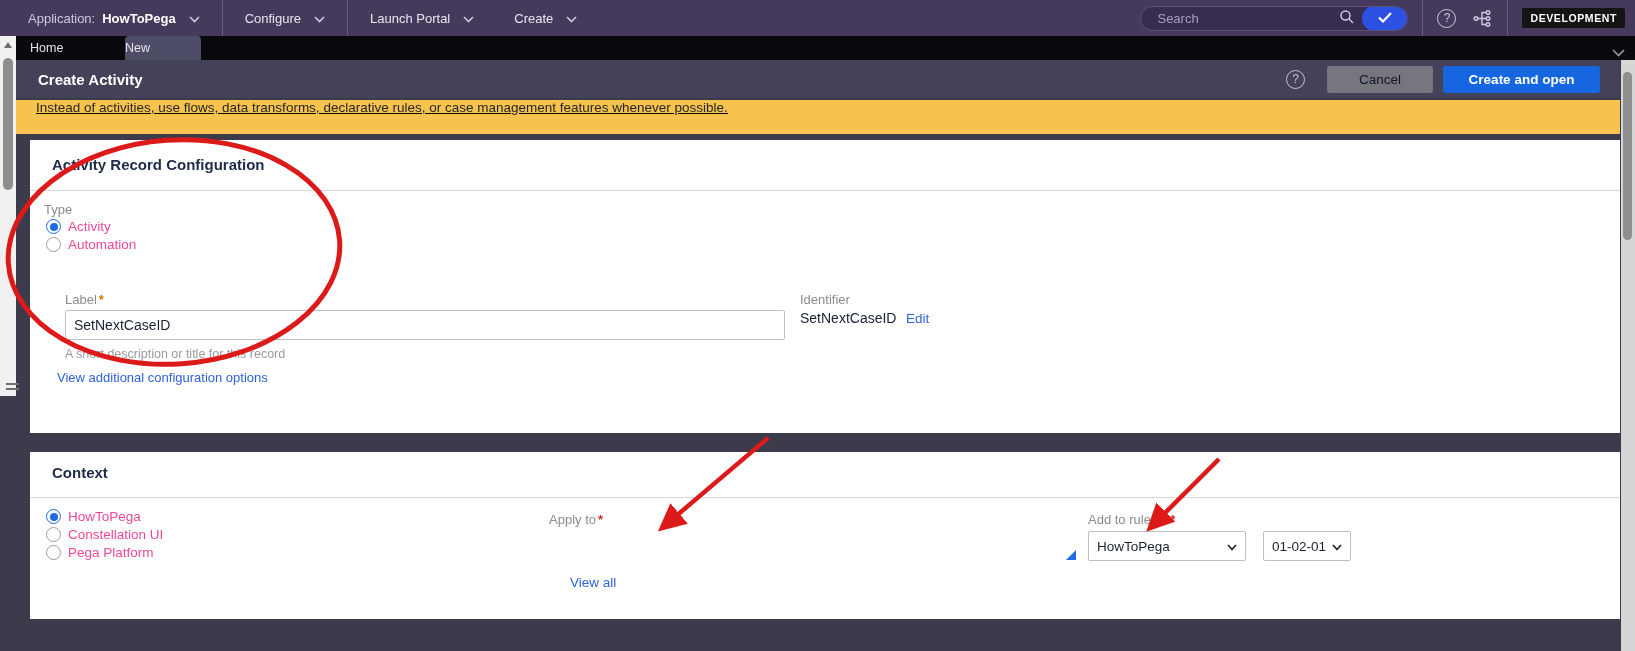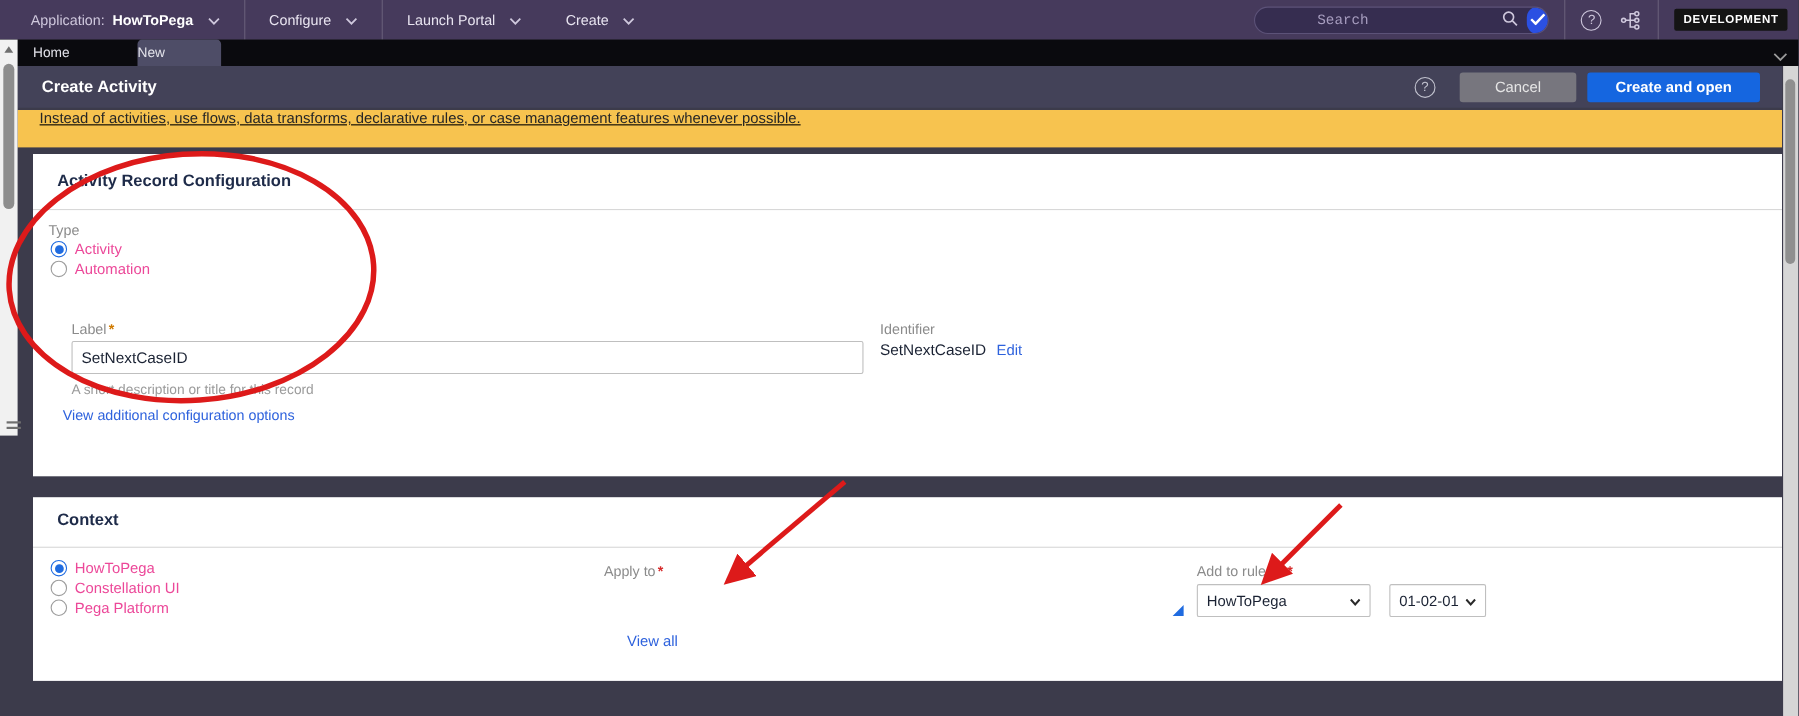--- a/index.html
+++ b/index.html
@@ -11,21 +11,21 @@
             display:flex; align-items:center; padding-left:28px; color:#e9e5f1; font-size:13px; }
   .nav-dim { color:#cfc8dd; }
   .nav-strong { color:#ffffff; font-weight:700; margin-left:7px; }
   .nav-item { margin-left:26px; cursor:pointer; }
   .nav-chev { margin-left:13px; display:inline-block; }
   .nav-sep { width:1px; height:36px; background:rgba(255,255,255,0.18); margin-left:22px; }
   .nav-sep + .nav-item { margin-left:22px; }
   .nav-right { margin-left:auto; display:flex; align-items:center; margin-right:10px; }
   .search-pill { width:268px; height:25px; border-radius:13px; overflow:hidden; display:flex; background:#362d50; border:1px solid #5c5278; }
   .search-left { flex:1; display:flex; align-items:center; padding:0 8px 0 16px; }
-  .search-left input { flex:1; background:transparent; border:none; outline:none; color:#e9e5f1; font-size:13px; font-family:Liberation Mono, monospace;margin-left:40px; }
+  .search-left input { flex:1; background:transparent; border:none; outline:none; color:#e9e5f1; font-size:13px; font-family:Liberation Sans, sans-serif; }
   .search-left input::placeholder { color:#a79dbf; }
   .search-go { width:46px; background:#2b50e2; display:flex; align-items:center; justify-content:center; border-radius:13px; margin:-1px; }
   .icon-btn { display:flex; align-items:center; justify-content:center; cursor:pointer; }
   .help-circle { width:19px; height:19px; border-radius:50%; border:1.5px solid #cfc8dd; color:#cfc8dd;
                  font-size:12px; display:flex; align-items:center; justify-content:center; }
   .env-badge { background:#141414; color:#ffffff; font-size:10.5px; font-weight:600; letter-spacing:.6px;
                padding:4px 8px; border-radius:2px; margin-left:14px; }
 
   
   .tabbar { position:absolute; left:0; top:36px; width:1635px; height:24px; background:#0a0a0e; }
@@ -36,21 +36,21 @@
 
   
   .pageheader { position:absolute; left:16px; top:60px; width:1604px; height:38px; background:#434258;
                 display:flex; align-items:center; }
   .page-title { color:#ffffff; font-size:15px; font-weight:700; margin-left:22px; }
   .hdr-right { margin-left:auto; display:flex; align-items:center; margin-right:20px; }
   .hdr-help { width:19px; height:19px; border-radius:50%; border:1.5px solid #c2c3cf; color:#c2c3cf;
               font-size:12px; display:flex; align-items:center; justify-content:center; margin-right:22px; }
   .btn { height:27px; border:none; border-radius:3px; font-family:"Liberation Sans", sans-serif;
          font-size:13.5px; cursor:pointer; }
-  .btn-cancel { width:106px; background:#77767e; color:#e5e5e5; margin-right:10px; }
+  .btn-cancel { width:106px; background:#77767e; color:#0f172a; margin-right:10px; }
   .btn-primary { width:157px; background:#1566e0; color:#ffffff; font-weight:700; }
 
   
   .banner { position:absolute; left:16px; top:100px; width:1604px; height:34px; background:#f7c34f;
             display:flex; align-items:flex-start;text-decoration:underline; }
   .banner span { margin-left:20px; font-size:13.5px; color:#262626; }
 
   
   .card { position:absolute; left:30px; width:1590px; background:#ffffff; }
   .card1 { top:140px; height:293px; }

